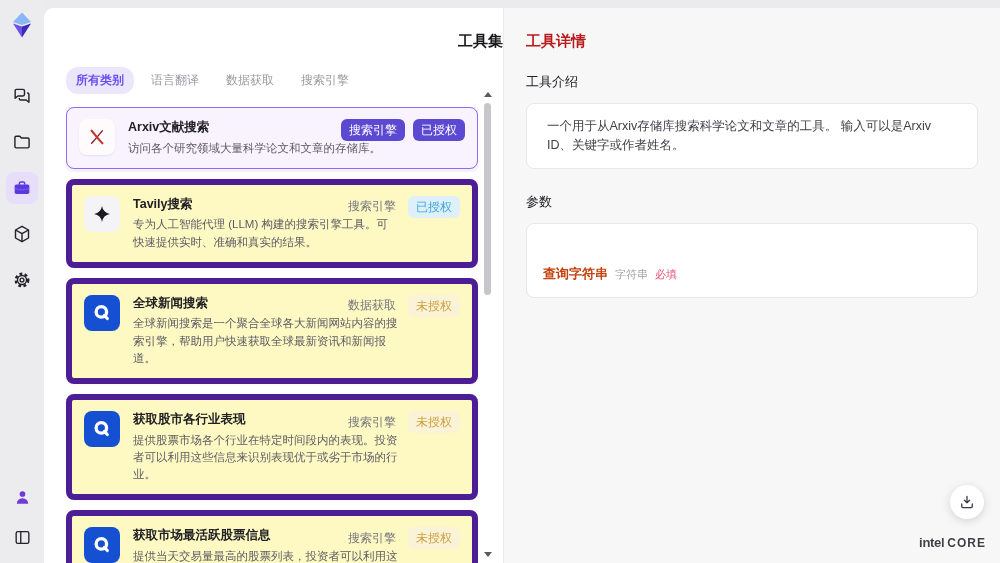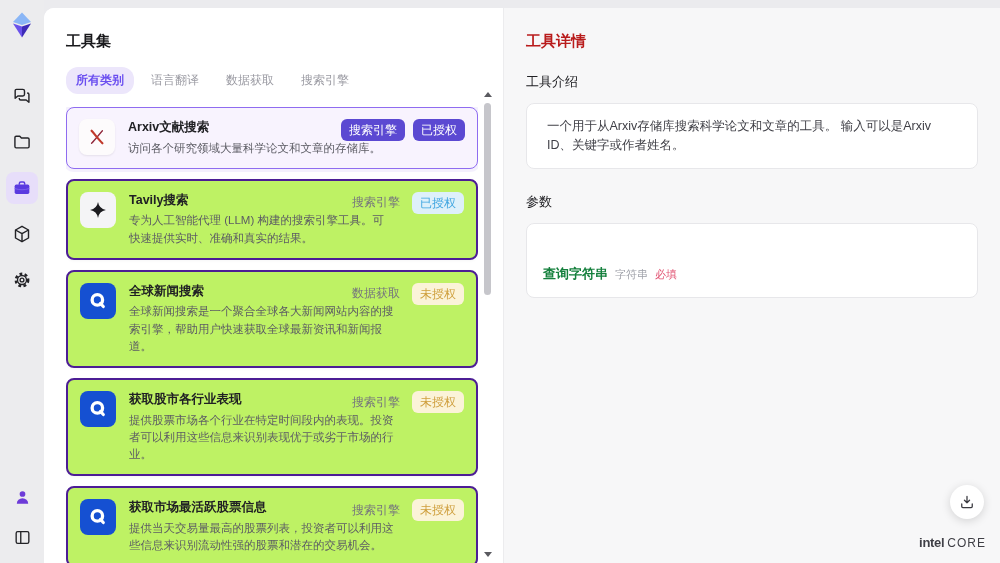--- a/index.html
+++ b/index.html
@@ -12,28 +12,28 @@
   .rail-logo { width:28px; height:30px; margin-bottom:40px; display:flex; align-items:center; justify-content:center; }
   .rail-btn { width:32px; height:32px; margin-bottom:14px; border-radius:8px; display:flex; align-items:center; justify-content:center; cursor:pointer; }
   .rail-btn.active { background:#e7defa; }
   .rail-bottom { margin-top:auto; display:flex; flex-direction:column; align-items:center; gap:8px; }
 
   
   .main { flex:1; margin-top:8px; background:#fff; border-radius:10px 0 0 0; display:flex; overflow:hidden; }
 
   
   .list-panel { width:459px; flex-shrink:0; position:relative; padding:16px 0 0 22px; background:#fff; }
-  .list-title { font-size:15px; font-weight:700; color:#19191c; margin:8px 0 16px; }
+  .list-title { font-size:15px; font-weight:700; color:#19191c; margin:8px 0 16px;text-align:right; }
   .tabs { display:flex; gap:7px; margin-bottom:13px; }
   .tab { font-size:12px; color:#9b9ba3; padding:5px 10px; border-radius:12px; cursor:pointer; white-space:nowrap; }
   .tab.active { background:#ece6fb; color:#6a4ef0; font-weight:700; }
   .tool-list { width:412px; display:flex; flex-direction:column; gap:10px; height:478px; overflow:hidden; }
 
-  .tool-card { position:relative; display:flex; align-items:flex-start; padding:11px 12px; background:#bef264;
-               border:2px solid #4c1d95; border-radius:8px; box-shadow:0 1px 3px rgba(25,25,60,.04); cursor:pointer; flex-shrink:0; }
+  .tool-card { position:relative; display:flex; align-items:flex-start; padding:11px 12px; background:#fef9c3;
+               border:6px solid #4c1d95; border-radius:8px; box-shadow:0 1px 3px rgba(25,25,60,.04); cursor:pointer; flex-shrink:0; }
   .tool-card.selected { background:#f8f3fe; border:1.5px solid #8f6cf0; box-shadow:0 0 0 3px rgba(143,108,240,.10); }
   .tool-icon { width:36px; height:36px; border-radius:8px; margin-right:13px; flex-shrink:0;
                display:flex; align-items:center; justify-content:center; }
   .tool-icon.arxiv { background:#fdfbfc; box-shadow:0 1px 2px rgba(0,0,0,.08); }
   .tool-icon.tavily { background:#f4f4f6; }
   .tool-icon.qnews { background:#1550d2; }
   .tool-text { width:266px; }
   .tool-name { font-size:12.5px; font-weight:700; color:#202024; line-height:1.4; }
   .tool-desc { font-size:11.5px; color:#5c5c64; line-height:1.5; margin-top:3px; }
   .tool-meta { position:absolute; top:11px; right:12px; display:flex; align-items:center; gap:12px; }
@@ -51,30 +51,30 @@
   .sb-down { bottom:0; border-top:5px solid #5a5a60; }
   .sb-thumb { position:absolute; top:11px; left:1px; width:7px; height:192px; background:#c6c6cb; border-radius:4px; cursor:pointer; }
 
   
   .detail-panel { flex:1; background:#f7f7f8; border-left:1px solid #ececee; padding:18px 22px; position:relative; }
   .detail-title { font-size:15px; font-weight:700; color:#b91c1c; margin:6px 0 22px; }
   .section-heading { font-size:13px; font-weight:400; color:#202024; margin-bottom:12px; }
   .intro-box { background:#fff; border:1px solid #e7e7ea; border-radius:8px; padding:13px 20px; font-size:12.5px; color:#3f3f46; line-height:1.5; margin-bottom:24px; }
   .param-box { background:#fff; border:1px solid #e7e7ea; border-radius:8px; padding:14px 16px; }
   .param-head { display:flex; align-items:baseline; gap:7px; }
-  .param-name { font-size:13px; font-weight:700; color:#15803d; }
+  .param-name { font-size:13px; font-weight:700; color:#c2410c; }
   .param-type { font-size:11px; color:#9ea0a8; }
   .param-required { font-size:11px; color:#e25574;margin-top:29px; }
   .param-desc { font-size:12.5px; color:#45454c; margin-top:9px; }
 
   .fab { position:absolute; right:16px; bottom:44px; width:34px; height:34px; border-radius:50%; background:#fff;
          box-shadow:0 2px 10px rgba(0,0,0,.15); display:flex; align-items:center; justify-content:center; cursor:pointer; }
   .intel-brand { position:absolute; right:14px; bottom:12px; color:#3f3f46; text-shadow:0 0 4px #fff,0 0 6px #fff; white-space:nowrap; }
   .intel-brand .i-intel { font-size:13px; font-weight:700; letter-spacing:-.3px; }
-  .intel-brand .i-core { font-size:12px; font-weight:400; letter-spacing:1px; margin-left:3px;margin-top:44px; }
+  .intel-brand .i-core { font-size:12px; font-weight:700; letter-spacing:1px; margin-left:3px;margin-top:44px; }
 
   svg { display:block; }
 </style>
 </head>
 <body>
 
 <div class="app">
 
   <div class="rail">
     <div class="rail-logo">

